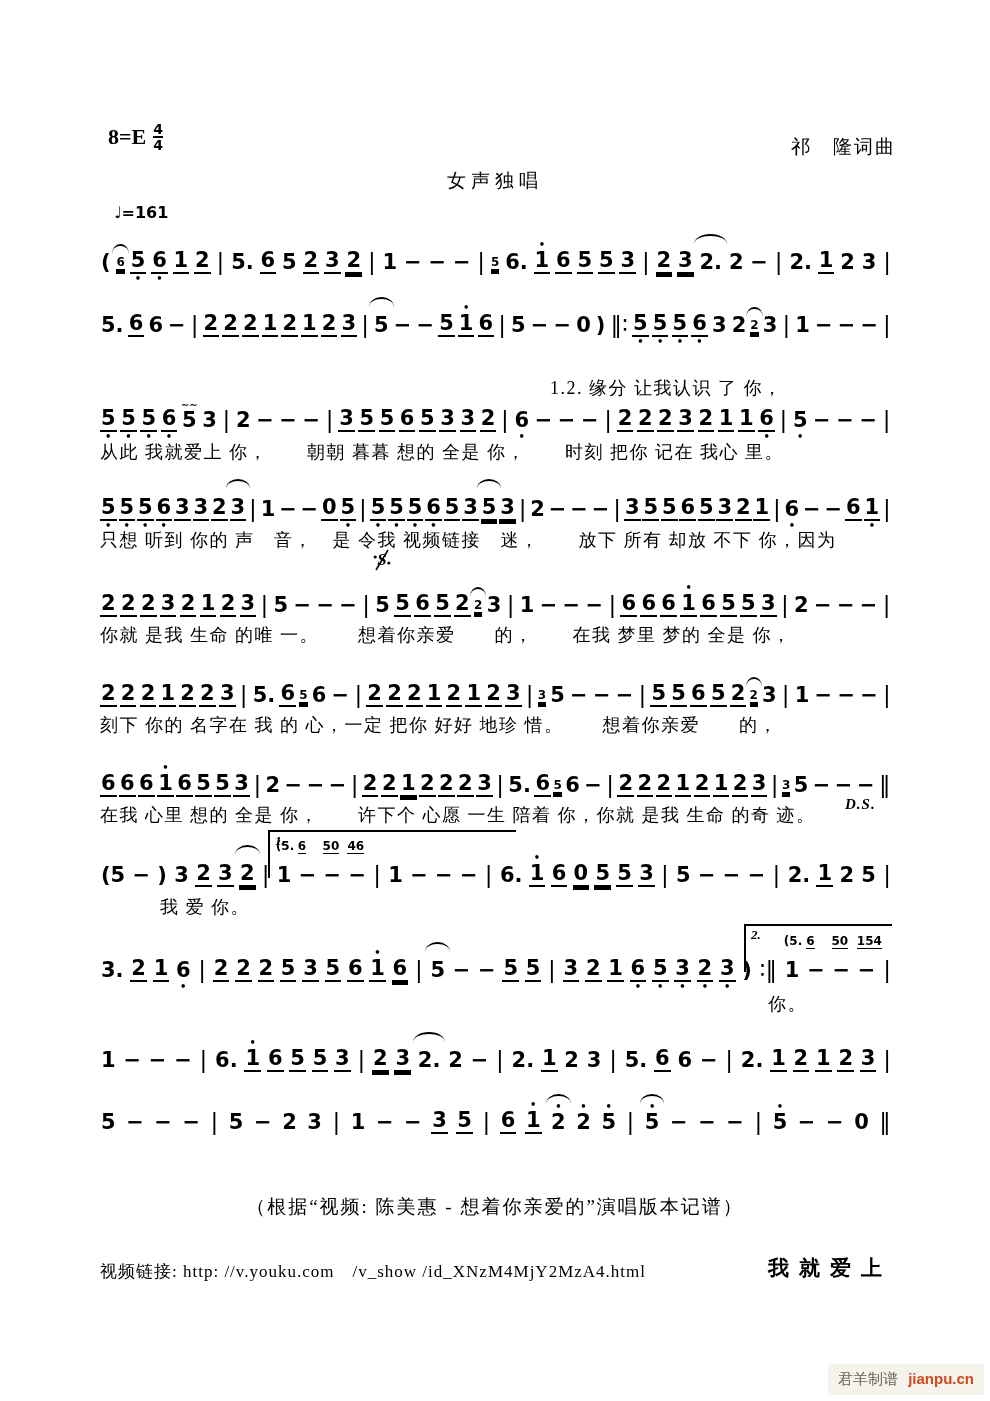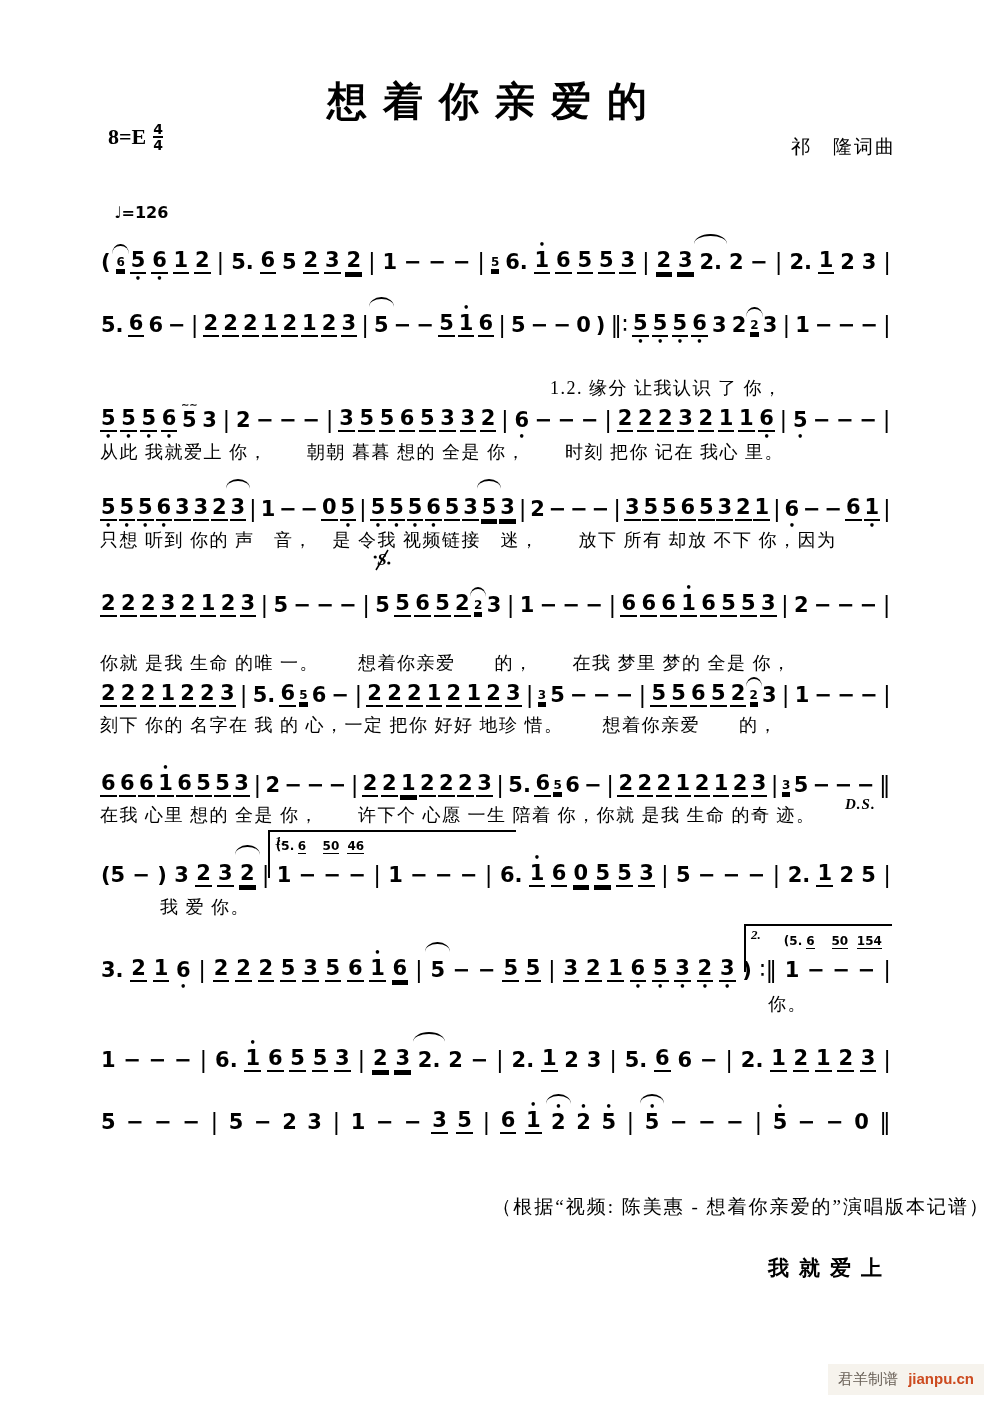--- a/index.html
+++ b/index.html
@@ -31,45 +31,45 @@
   .arc{position:absolute;top:-8px;left:-4px;right:-4px;height:8px;border-top:2px solid #000;
        border-radius:50% 50% 0 0 / 100% 100% 0 0;}
   .sup{position:absolute;top:-16px;left:0;font-size:12px;font-weight:bold;white-space:nowrap;}
   .sup.su{border-bottom:1px solid #000;}
   .lyr{position:absolute;font-family:"Liberation Serif",serif;font-size:18px;
        letter-spacing:1.5px;white-space:pre;}
   .bracket{position:absolute;border-left:2px solid #000;border-top:2px solid #000;}
   .bracket .blabel{display:block;margin:1px 0 0 5px;font:italic bold 13px "Liberation Serif",serif;}
   .ds{position:absolute;font:italic bold 15px "Liberation Serif",serif;letter-spacing:1px;}
   .segno{position:absolute;}
-  .credit{position:absolute;top:1194px;left:0;width:100%;text-align:right;
+  .credit{position:absolute;top:1194px;left:0;width:100%;text-align:center;
           font-family:"Liberation Serif",serif;font-size:19px;letter-spacing:2px;}
   .vlink{position:absolute;top:1260px;left:100px;font-family:"Liberation Serif",serif;
          font-size:17px;letter-spacing:1px;}
   .maker{position:absolute;top:1254px;right:98px;font-family:"Liberation Serif",serif;
          font-weight:600;font-size:21px;letter-spacing:10px;}
   .wm{position:absolute;right:6px;bottom:6px;background:#f6f3ed;padding:6px 10px;
       font-family:"Liberation Sans",sans-serif;font-size:15px;}
   .wm .cn{color:#6a6158;}
   .wm .en{color:#cc4a1f;margin-left:6px;font-weight:bold;}
 </style>
 </head>
 <body>
 
 <div class="page" id="page">
-  <div class="title">想着你亲爱的</div>
   <div class="keysig">
     <span>8=E</span>
     <span class="frac">
       <span class="num">4</span>
       <span class="den">4</span>
     </span>
   </div>
   <div class="author">祁　隆词曲</div>
-  <div class="tempo">♩=126</div>
+  <div class="subtitle">女声独唱</div>
+  <div class="tempo">♩=161</div>
 
   <div id="music">
       <div class="mrow" style="top: 240px;">
         <span class="tk" style="position: relative;">
           <span class="hi">&nbsp;</span>
           <span class="tx">(</span>
           <span class="lo">&nbsp;</span>
         </span>
         <span class="tk grace" style="position: relative;">
           <span class="arc"></span>
@@ -1098,21 +1098,21 @@
           <span class="hi">&nbsp;</span>
           <span class="tx">−</span>
           <span class="lo">&nbsp;</span>
         </span>
         <span class="tk bar" style="position: relative;">
           <span class="hi">&nbsp;</span>
           <span class="tx">|</span>
           <span class="lo">&nbsp;</span>
         </span>
       </div>
-      <div class="lyr" style="top: 651px; left: 100px;">你就 是我 生命 的唯 一。　　想着你亲爱　　的，　　在我 梦里 梦的 全是 你，</div>
+      <div class="lyr" style="top: 623px; left: 100px;">你就 是我 生命 的唯 一。　　想着你亲爱　　的，　　在我 梦里 梦的 全是 你，</div>
       <div class="mrow" style="top: 673px;">
         <span class="tk" style="position: relative;">
           <span class="hi">&nbsp;</span>
           <span class="tx u1">2</span>
           <span class="lo">&nbsp;</span>
         </span>
         <span class="tk" style="position: relative;">
           <span class="hi">&nbsp;</span>
           <span class="tx u1">2</span>
           <span class="lo">&nbsp;</span>
@@ -2252,20 +2252,21 @@
         </span>
         <span class="tk bar" style="position: relative;">
           <span class="hi">&nbsp;</span>
           <span class="tx">‖</span>
           <span class="lo">&nbsp;</span>
         </span>
       </div>
     </div>
 
   <div class="credit">（根据“视频: 陈美惠 - 想着你亲爱的”演唱版本记谱）</div>
+  <div class="vlink">视频链接: http: //v.youku.com　/v_show /id_XNzM4MjY2MzA4.html</div>
   <div class="maker">我就爱上</div>
   <div class="wm">
     <span class="cn">君羊制谱</span>
     <span class="en">jianpu.cn</span>
   </div>
 <div class="segno" style="left: 372px; top: 548px;"><svg width="20" height="24" viewBox="0 0 20 24">
         <text x="10" y="17" font-size="17" font-style="italic" font-weight="bold" text-anchor="middle" font-family="Liberation Serif, serif">S</text>
         <line x1="16" y1="2" x2="4" y2="22" stroke="#000" stroke-width="1.5"></line>
         <circle cx="3.2" cy="9" r="1.6"></circle>
         <circle cx="16.8" cy="15" r="1.6"></circle>

